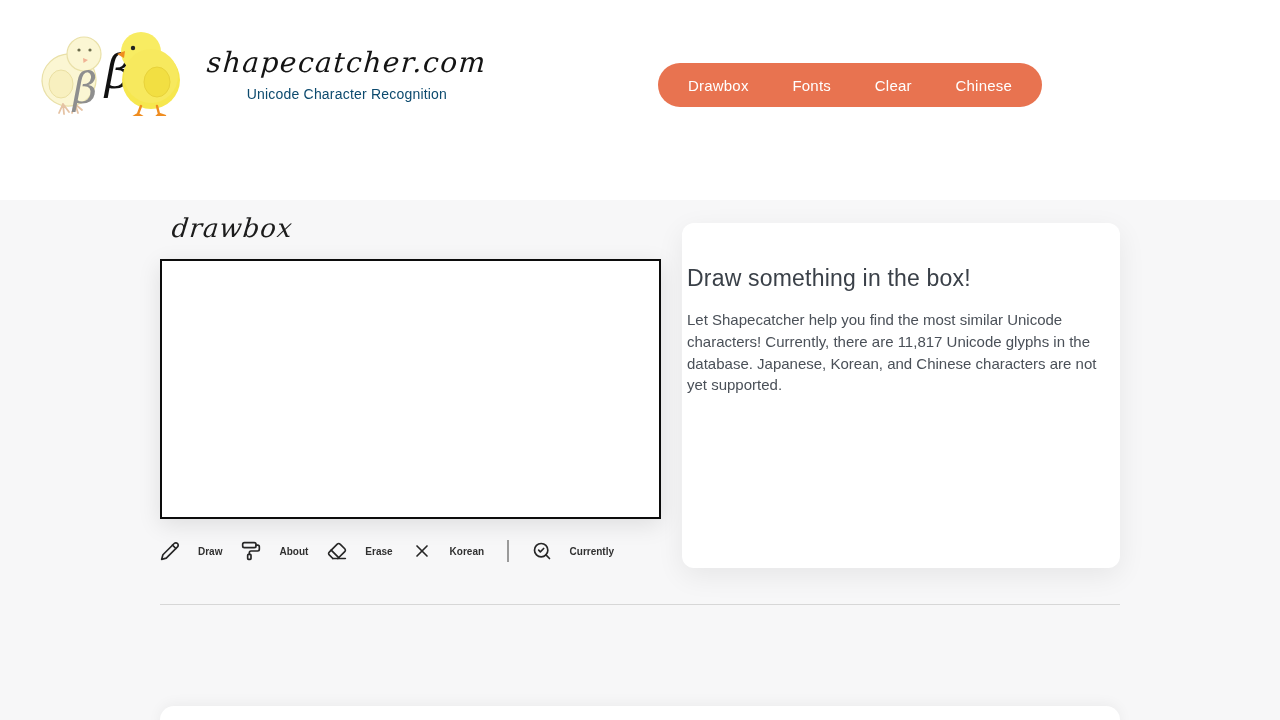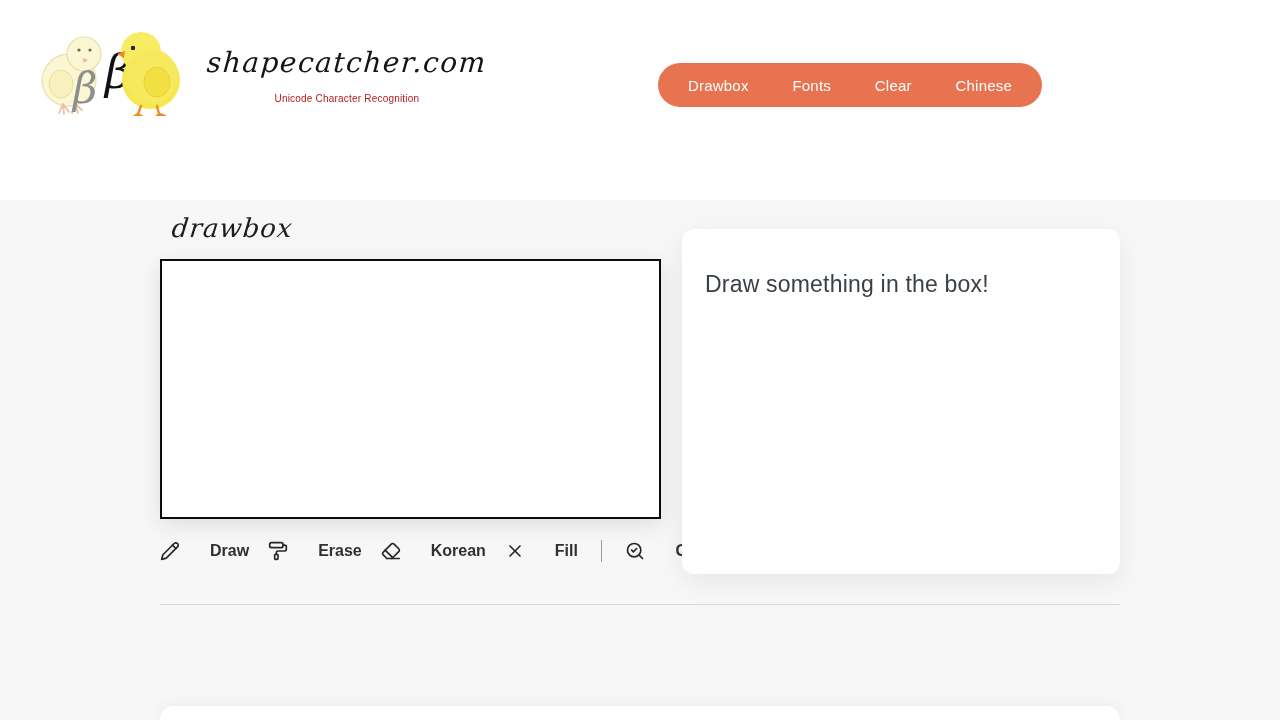--- a/index.html
+++ b/index.html
@@ -13,21 +13,21 @@
   .chicks { width: 150px; height: 92px; display: block; }
   .brand { margin-left: 22px; padding-top: 22px; }
   .site-name {
     font-family: "DejaVu Serif", serif;
     font-style: italic;
     font-size: 28px;
     letter-spacing: 1.5px;
     color: #141414;
     transform: skewX(-4deg);
   }
-  .tagline { font-size: 10px; color: #b91c1c; margin-top: 14px; text-align: center; letter-spacing: .2px; }
+  .tagline { font-size: 14px; color: #0c4a6e; margin-top: 7px; text-align: center; letter-spacing: .2px; }
 
   
   .nav {
     position: absolute; top: 63px; left: 658px; width: 384px; height: 44px;
     background: #e87350; border-radius: 22px;
     display: flex; align-items: center; justify-content: space-between;
     padding: 0 30px;
   }
   .nav a {
     color: #ffffff; text-decoration: none; font-size: 15px; font-weight: 500;
@@ -46,35 +46,35 @@
     background: #ffffff; border: 2px solid #0c0c0c;
     box-shadow: 0 6px 22px rgba(0,0,0,.10);
     cursor: crosshair;
   }
 
   .toolbar {
     position: absolute; top: 537px; left: 160px; height: 28px;
     display: flex; align-items: center; gap: 19px;
   }
   .tool {
-    display: flex; align-items: center; gap: 30px;
+    display: flex; align-items: center; gap: 18px;
     background: none; border: none; cursor: pointer;
     font-family: "Liberation Sans", sans-serif;
-    font-size: 16px; font-weight: 600; color: #303030;
+    font-size: 10px; font-weight: 600; color: #303030;
   }
   .tool svg { width: 20px; height: 20px; stroke: #262626; stroke-width: 2;
               fill: none; stroke-linecap: round; stroke-linejoin: round; }
   .toolbar .sep { width: 1.5px; height: 22px; background: #9a9a9a; margin: 0 4px; }
 
   
   .info-card {
-    position: absolute; top: 229px; left: 682px; width: 438px; height: 345px;
+    position: absolute; top: 223px; left: 682px; width: 438px; height: 345px;
     background: #ffffff; border-radius: 12px;
     box-shadow: 0 8px 28px rgba(0,0,0,.07);
-    padding: 42px 20px 0 23px;
+    padding: 42px 20px 0 5px;
   }
   .info-card h2 {
     font-size: 23px; font-weight: 500; color: #3a4048; letter-spacing: .2px;
     margin-bottom: 17px;
   }
   .info-card p { font-size: 15px; line-height: 21.8px; color: #4a5058; }
 
   
   .divider { position: absolute; top: 604px; left: 160px; width: 960px; height: 1px;
              background: #d7d7d7; border: none; }
@@ -146,53 +146,54 @@
       </svg>
       <span>Draw</span>
     </button>
 
     <button class="tool">
       <svg viewBox="0 0 24 24">
         <rect width="16" height="6" x="2" y="2" rx="2"></rect>
         <path d="M10 16v-2a2 2 0 0 1 2-2h8a2 2 0 0 0 2-2V7a2 2 0 0 0-2-2h-2"></path>
         <rect width="4" height="6" x="8" y="16" rx="1"></rect>
       </svg>
-      <span>Erase</span>
+      <span>About</span>
     </button>
 
     <button class="tool">
       <svg viewBox="0 0 24 24">
         <path d="m7 21-4.3-4.3c-1-1-1-2.5 0-3.4l9.6-9.6c1-1 2.5-1 3.4 0l5.6 5.6c1 1 1 2.5 0 3.4L13 21"></path>
         <path d="M22 21H7"></path>
         <path d="m5 11 9 9"></path>
       </svg>
-      <span>Korean</span>
+      <span>Erase</span>
     </button>
 
     <button class="tool">
       <svg viewBox="0 0 24 24">
         <path d="M18 6 6 18"></path>
           <path d="m6 6 12 12"></path>
       </svg>
-      <span>Fill</span>
+      <span>Korean</span>
     </button>
 
     <span class="sep"></span>
 
     <button class="tool">
       <svg viewBox="0 0 24 24">
         <path d="m8 11 2 2 4-4"></path>
         <circle cx="11" cy="11" r="8"></circle>
         <path d="m21 21-4.3-4.3"></path>
       </svg>
       <span>Currently</span>
     </button>
   </div>
 
   <section class="info-card">
     <h2>Draw something in the box!</h2>
+    <p>Let Shapecatcher help you find the most similar Unicode characters! Currently, there are 11,817 Unicode glyphs in the database. Japanese, Korean, and Chinese characters are not yet supported.</p>
   </section>
 
   <hr class="divider">
 
   <div class="bottom-card"></div>
 
 </div>
 
 </body></html>

